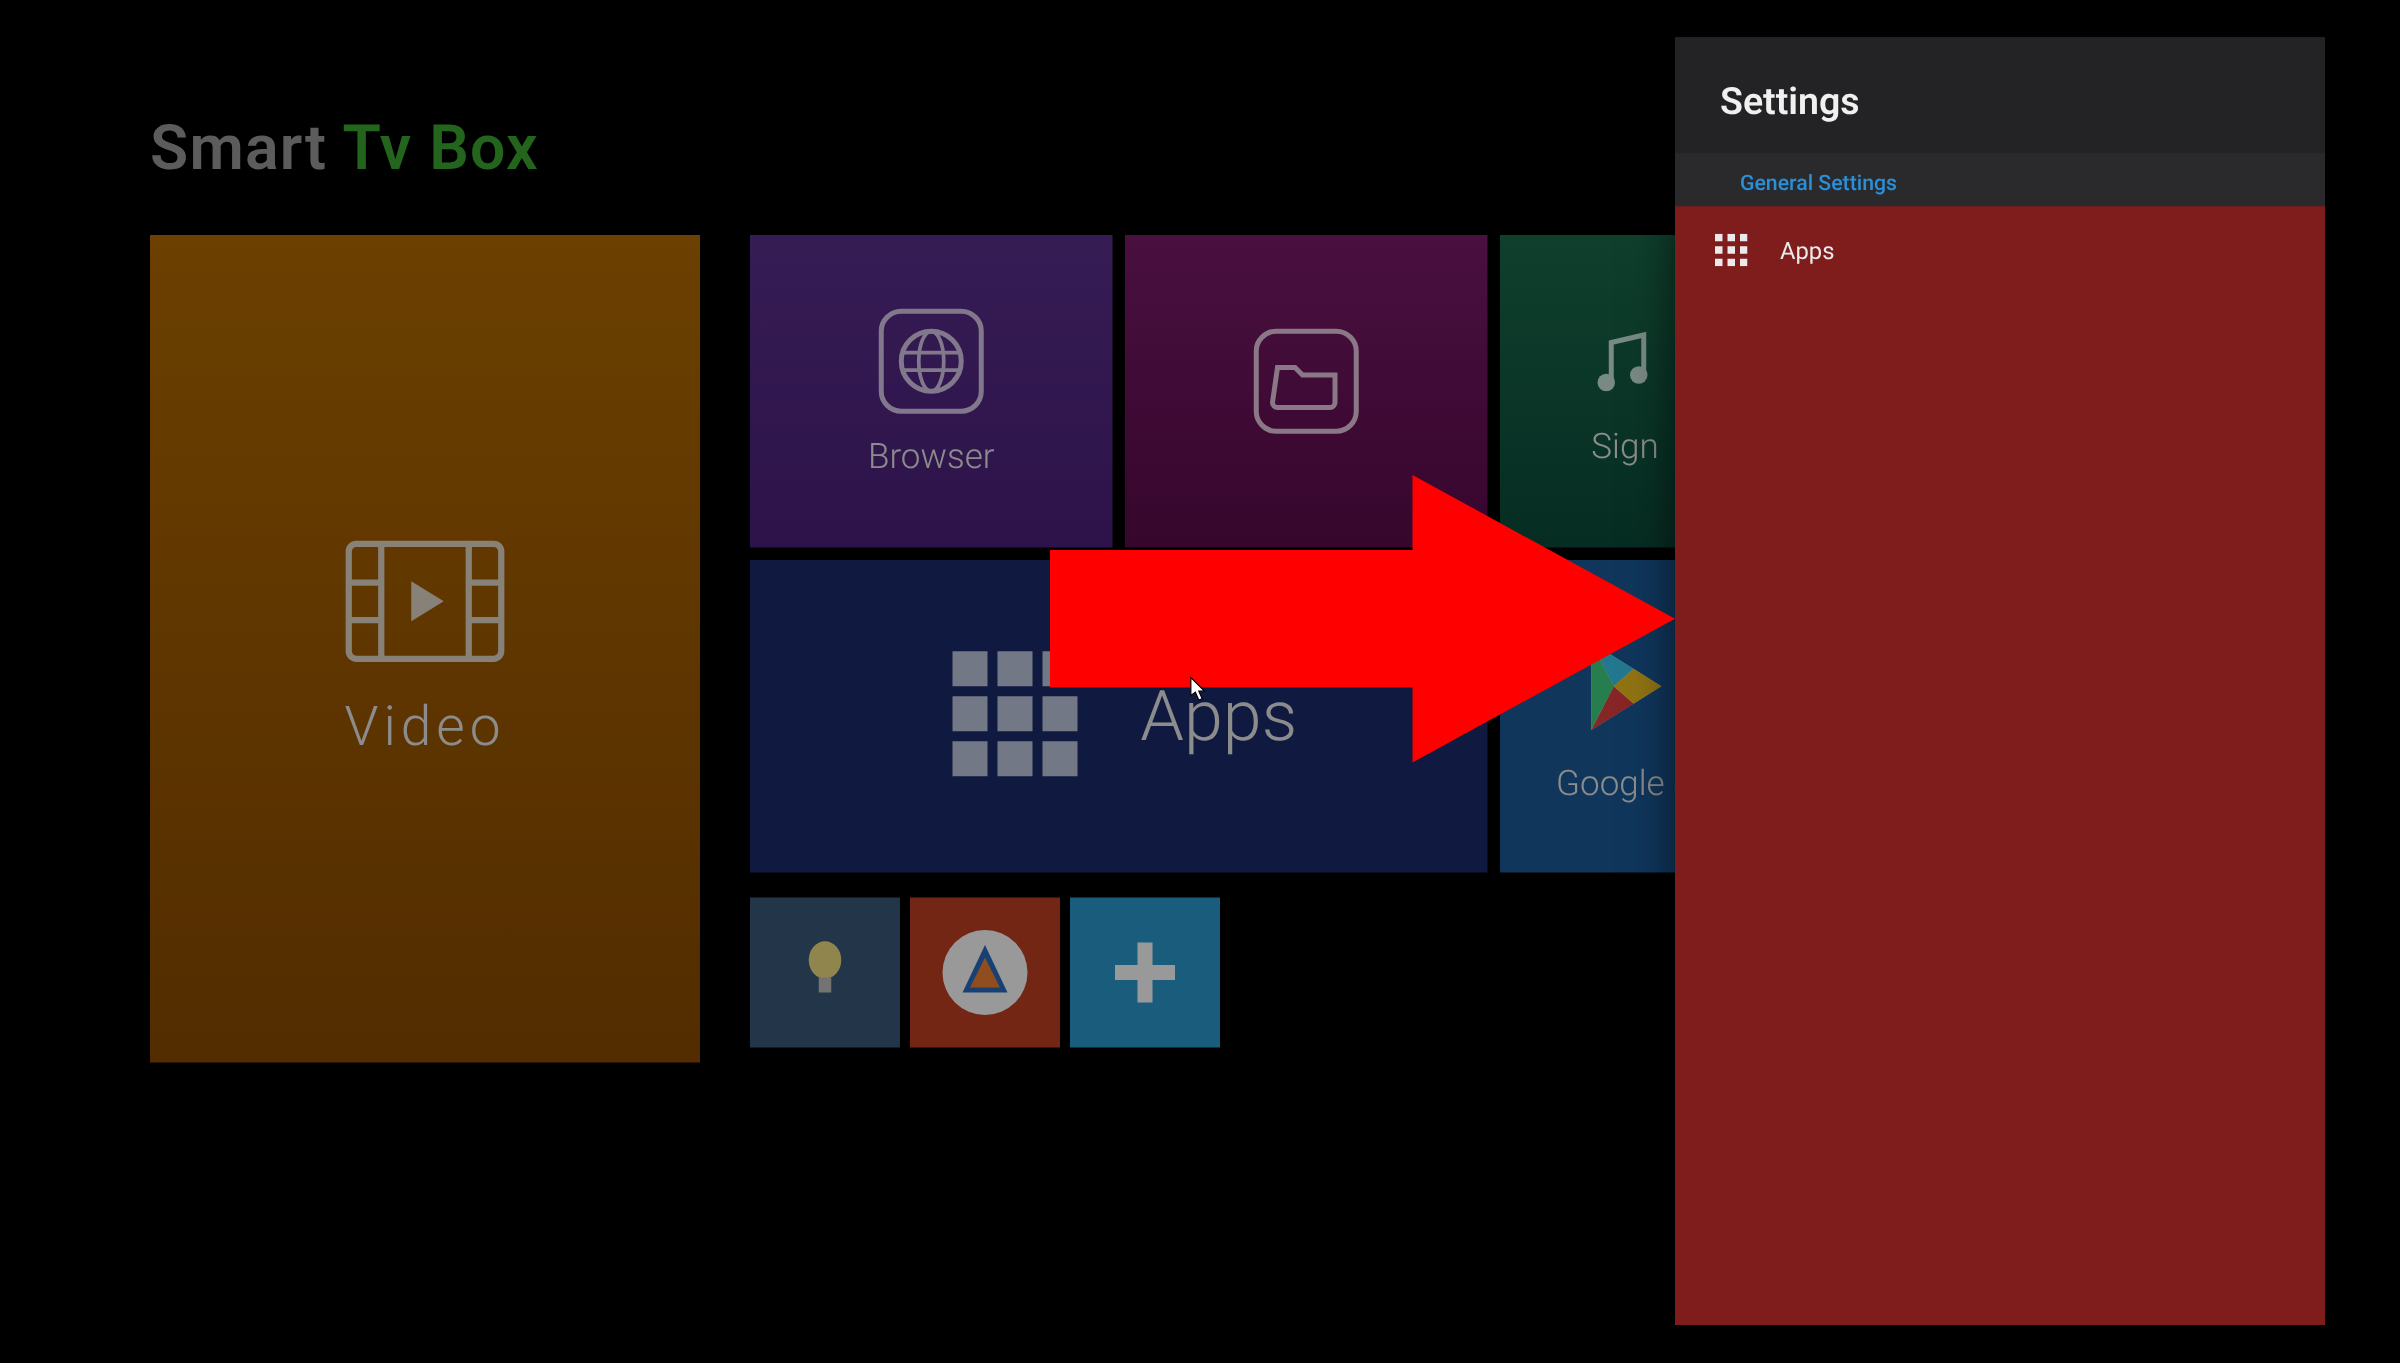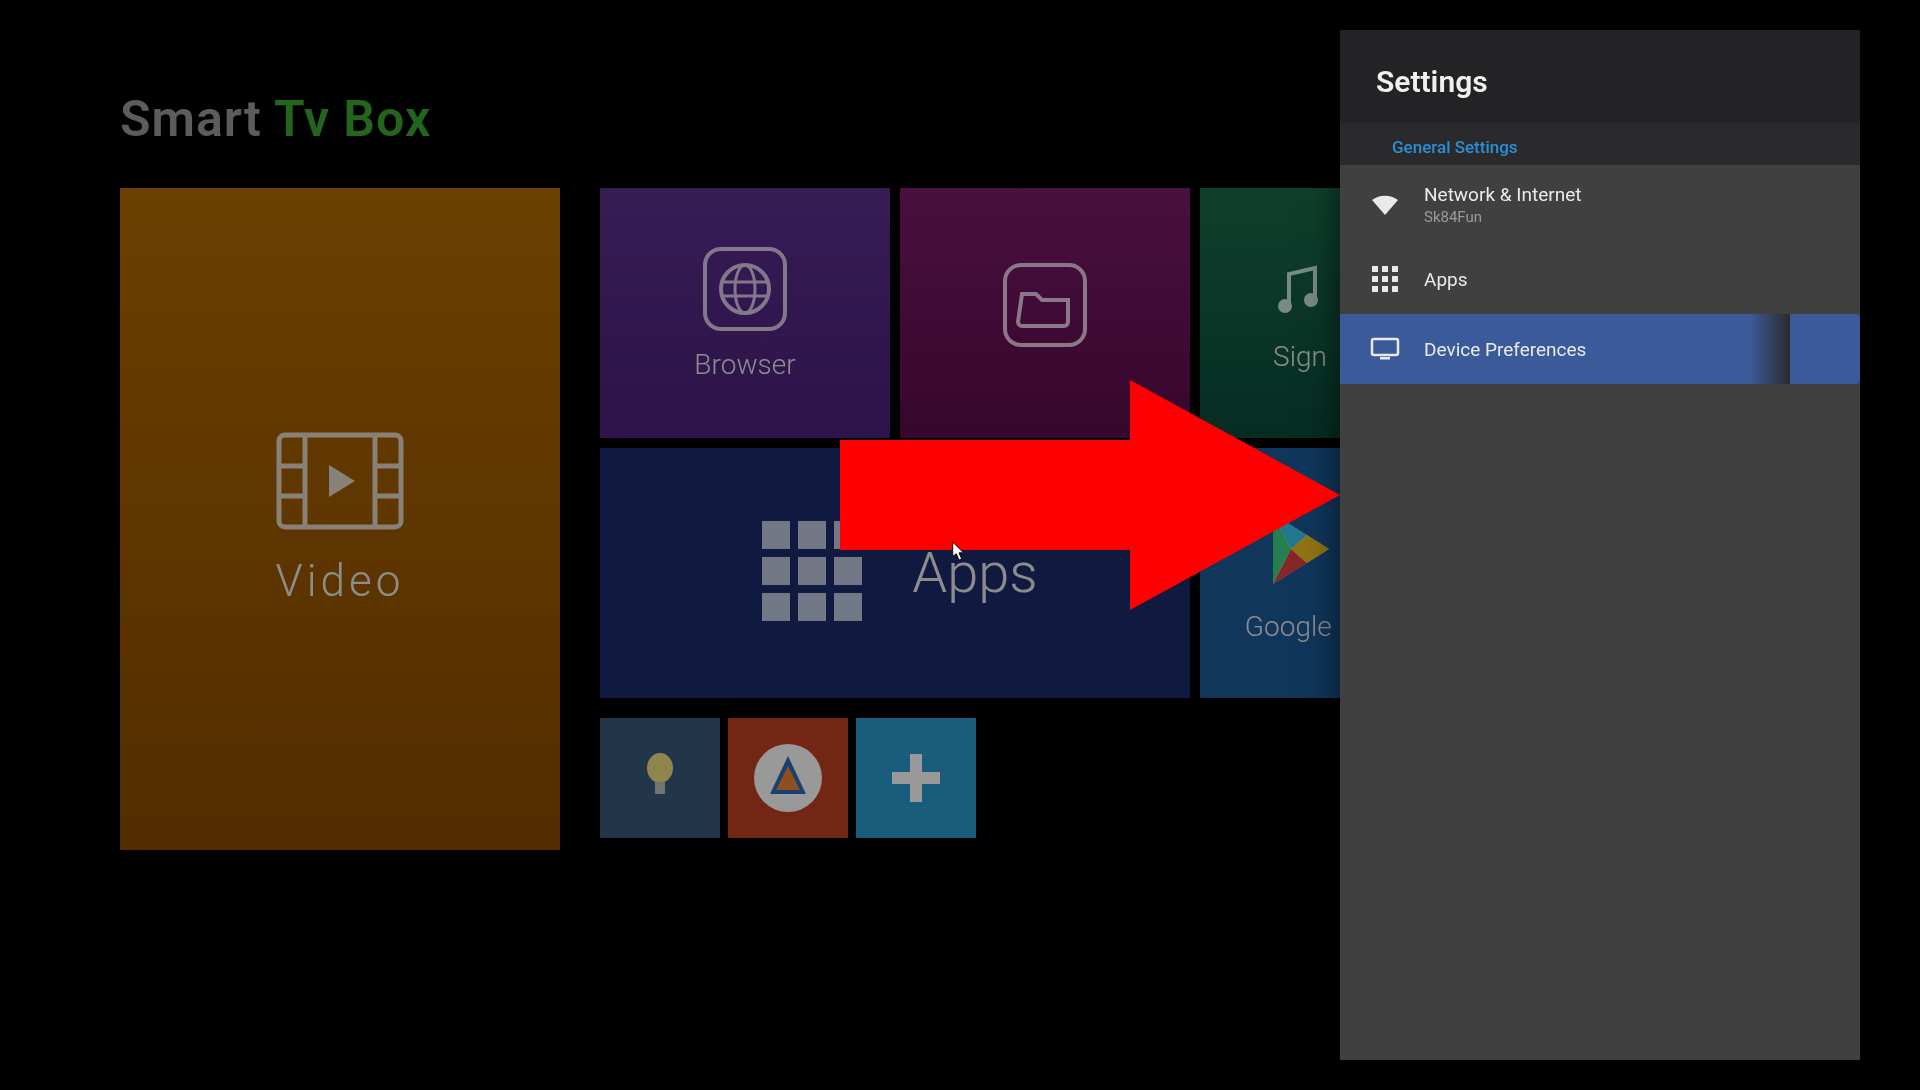--- a/index.html
+++ b/index.html
@@ -81,21 +81,21 @@
   }
   .sc1 { background: #3a5a7a; }
   .sc2 { background: #c04020; }
   .sc3 { background: #2a9acf; }
 
   
   .settings-panel {
     position: absolute;
     right: 60px; top: 30px;
     width: 520px; height: 1030px;
-    background: #404040;
+    background: #7f1d1d;
     box-shadow: -4px 0 30px rgba(0,0,0,0.5);
   }
   .settings-header {
     padding: 34px 36px 24px 36px;
     font-size: 30px;
     font-weight: 600;
     color: #f0f0f0;
     background: #232325;
   }
   .settings-section {
@@ -259,31 +259,20 @@
       </div>
     </div>
 
   </div>
 </div>
 
 <div class="settings-panel">
   <div class="settings-header">Settings</div>
   <div class="settings-section">General Settings</div>
 
-  <div class="settings-item">
-    <span class="settings-icon">
-      <svg width="30" height="24" viewBox="0 0 30 24">
-          <path d="M15 22 L2 7 A22 22 0 0 1 28 7 Z" fill="#eaeaea"></path>
-        </svg>
-    </span>
-    <span class="settings-text">
-      <span class="settings-title">Network &amp; Internet</span>
-      <span class="settings-sub">Sk84Fun</span>
-    </span>
-  </div>
 
 
   <div class="settings-item">
     <span class="settings-icon">
       <svg width="26" height="26" viewBox="0 0 26 26">
         <rect x="0" y="0" width="6" height="6" fill="#eaeaea"></rect>
           <rect x="10" y="0" width="6" height="6" fill="#eaeaea"></rect>
           <rect x="20" y="0" width="6" height="6" fill="#eaeaea"></rect>
         <rect x="0" y="10" width="6" height="6" fill="#eaeaea"></rect>
           <rect x="10" y="10" width="6" height="6" fill="#eaeaea"></rect>
@@ -291,31 +280,20 @@
         <rect x="0" y="20" width="6" height="6" fill="#eaeaea"></rect>
           <rect x="10" y="20" width="6" height="6" fill="#eaeaea"></rect>
           <rect x="20" y="20" width="6" height="6" fill="#eaeaea"></rect>
       </svg>
     </span>
     <span class="settings-text">
       <span class="settings-title">Apps</span>
     </span>
   </div>
 
-  <div class="settings-item selected">
-    <span class="settings-icon">
-      <svg width="30" height="24" viewBox="0 0 30 24">
-        <rect x="2" y="2" width="26" height="16" rx="2" fill="none" stroke="#eaeaea" stroke-width="2.5"></rect>
-        <rect x="10" y="20" width="10" height="2.5" fill="#eaeaea"></rect>
-      </svg>
-    </span>
-    <span class="settings-text">
-      <span class="settings-title">Device Preferences</span>
-    </span>
-  </div>
 </div>
 
 <svg class="arrow" width="530" height="250" viewBox="0 0 530 250">
   <polygon points="0,70 290,70 290,10 500,125 290,240 290,180 0,180" fill="#ff0000"></polygon>
 </svg>
 
 <svg class="cursor" width="20" height="24" viewBox="0 0 20 24">
   <path d="M3 2 L3 18 L7 15 L10 22 L13 21 L10 14 L15 14 Z" fill="#fff" stroke="#000" stroke-width="1"></path>
 </svg>
 

